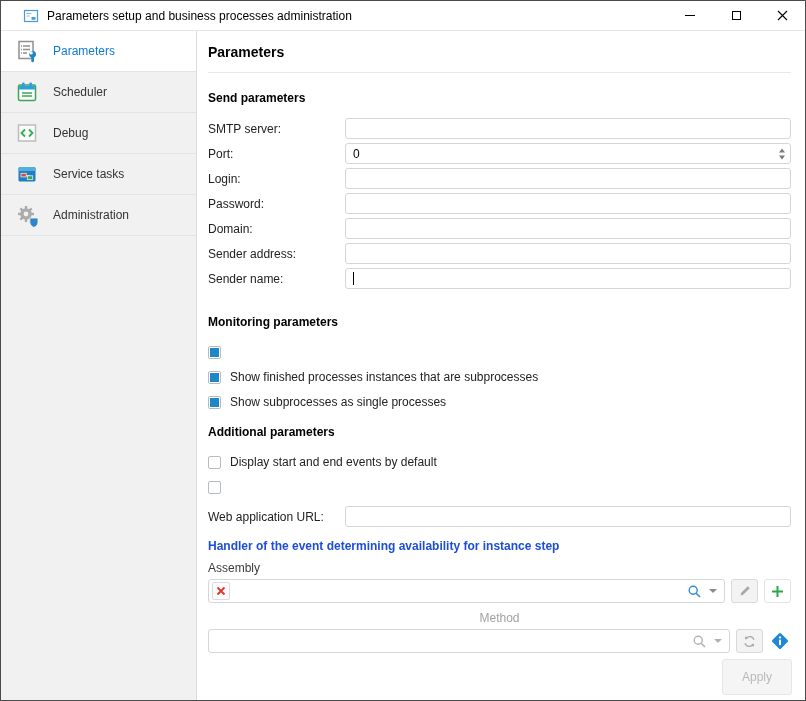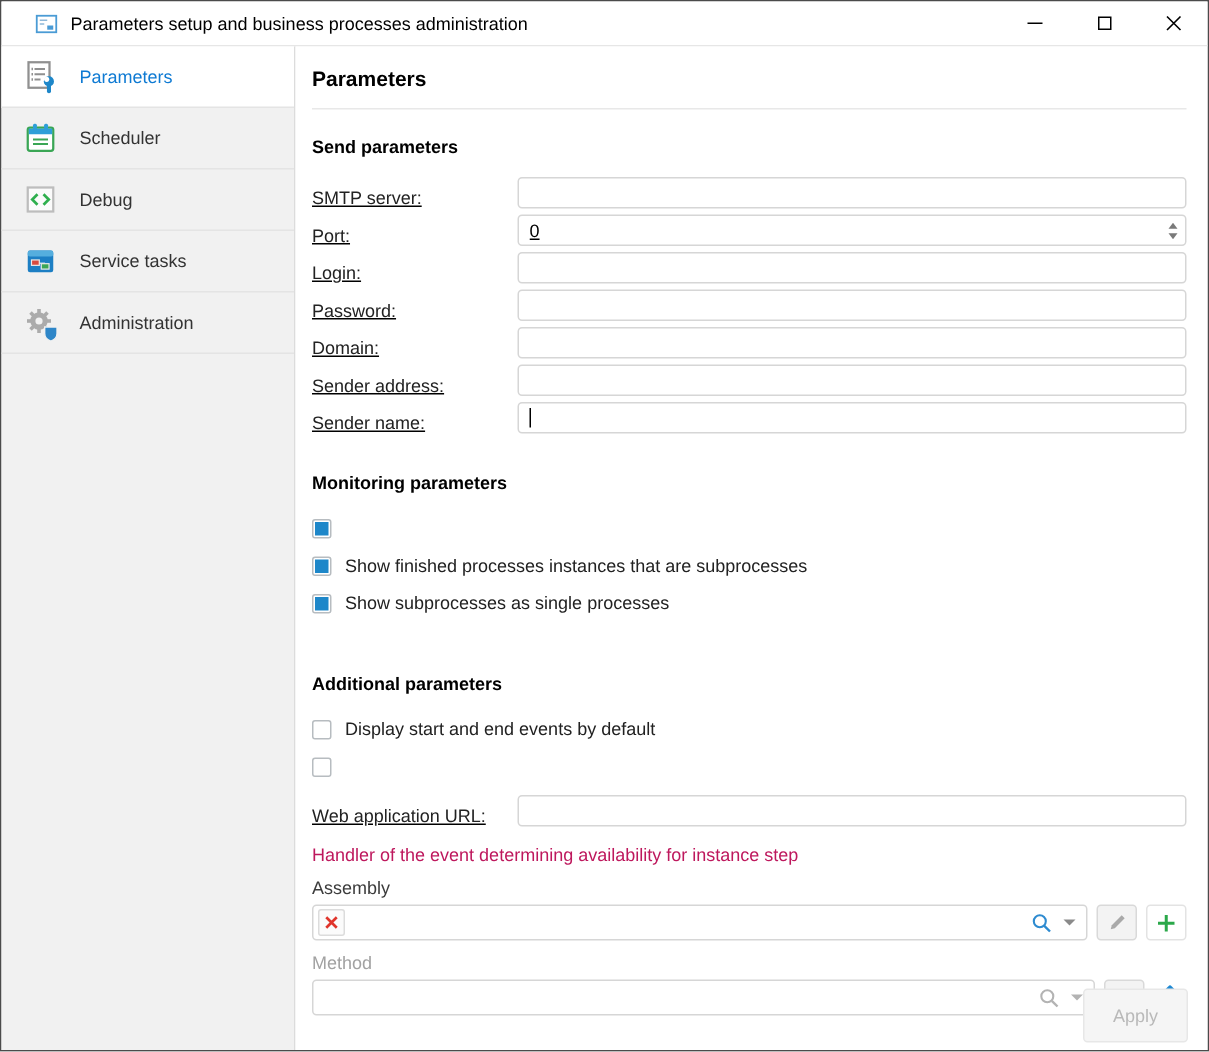--- a/index.html
+++ b/index.html
@@ -21,43 +21,43 @@
   .side-item { height:41px; display:flex; align-items:center; gap:13px; padding-left:13px; border-bottom:1px solid #e4e4e4; font-size:12px; color:#333; cursor:default; }
   .side-item.selected { background:#fff; color:#0e7ad3; }
   .side-icon { width:26px; height:26px; display:flex; align-items:center; justify-content:center; }
 
   .main { flex:1; position:relative; padding:0 14px 0 11px; overflow:hidden; background:#fff; }
   .page-title { margin-top:12px; font-size:14px; font-weight:bold; color:#000; line-height:18px; }
   .hdiv { height:1px; background:#e8e8e8; margin-top:11px; }
   .sec-h { font-size:12px; font-weight:bold; color:#000; line-height:14px; }
   .sec-send { margin-top:18px; }
   .sec-mon { margin-top:26px; }
-  .sec-add { margin-top:40px; }
+  .sec-add { margin-top:16px; }
 
   .form { margin-top:13px; }
-  .frow { display:flex; align-items:flex-end; height:21px; margin-bottom:4px;text-decoration:underline; }
+  .frow { display:flex; align-items:center; height:21px; margin-bottom:4px; }
   .frow label { flex:0 0 137px; font-size:12px; color:#222; }
   .tb { flex:1; height:21px; border:1px solid #d6d6d6; border-radius:3px; font-size:12px; padding:0 7px; color:#000; outline:none; font-family:inherit; background:#fff; }
   .fieldwrap { position:relative; flex:1; display:flex; }
   .fieldwrap .tb { flex:1; }
   .spin { position:absolute; right:6px; top:50%; transform:translateY(-50%); display:flex; flex-direction:column; gap:3px; cursor:default; }
   .spin-up { width:0; height:0; border-left:3.5px solid transparent; border-right:3.5px solid transparent; border-bottom:4px solid #7a7a7a; }
   .spin-dn { width:0; height:0; border-left:3.5px solid transparent; border-right:3.5px solid transparent; border-top:4px solid #7a7a7a; }
   .caret { position:absolute; left:8px; top:4px; width:1px; height:13px; background:#000; }
 
   .cb-group { margin-top:16px; }
   .cbrow { display:flex; align-items:center; gap:9px; margin-bottom:11px; font-size:12px; color:#222; height:14px; cursor:default; }
   .cb { width:13px; height:13px; border:1px solid #b7bcc0; border-radius:2px; background:#fff; display:inline-flex; align-items:center; justify-content:center; flex:0 0 13px; }
   .cb-in { width:9px; height:9px; background:#1e87c9; display:none; }
   .cb.checked .cb-in { display:block; }
 
   .urlrow { margin-top:12px; }
-  .handler-caption { margin-top:13px; font-size:12px; color:#be185d; line-height:13px; }
+  .handler-caption { margin-top:13px; font-size:12px; color:#1d4ed8; line-height:13px;font-weight:bold; }
   .combo-label { margin-top:9px; font-size:12px; color:#3c3c3c; line-height:13px; }
-  .combo-label.disabled { color:#a2a2a2; }
+  .combo-label.disabled { color:#a2a2a2;text-align:center; }
   .comborow { margin-top:4px; display:flex; align-items:center; gap:6px; }
   .combo { flex:1; height:24px; border:1px solid #d6d6d6; border-radius:3px; background:#fff; display:flex; align-items:center; padding:0 7px 0 3px; gap:5px; }
   .combo-input { flex:1; border:none; outline:none; font-size:12px; height:20px; font-family:inherit; background:transparent; min-width:0; }
   .err-box { width:18px; height:18px; border:1px solid #dcdcdc; border-radius:2px; background:#fbfbfb; display:flex; align-items:center; justify-content:center; flex:0 0 18px; }
   .dd { width:0; height:0; border-left:4px solid transparent; border-right:4px solid transparent; border-top:4px solid #8a8a8a; margin-left:2px; cursor:default; }
   .mag { display:flex; align-items:center; cursor:default; }
   .tool-btn { width:27px; height:24px; border:1px solid #d9d9d9; border-radius:3px; background:#f3f3f3; display:flex; align-items:center; justify-content:center; padding:0; cursor:default; }
   .tool-btn.light { background:#fff; border-color:#e3e3e3; }
   .info-wrap { width:22px; height:22px; display:flex; align-items:center; justify-content:center; }
 

